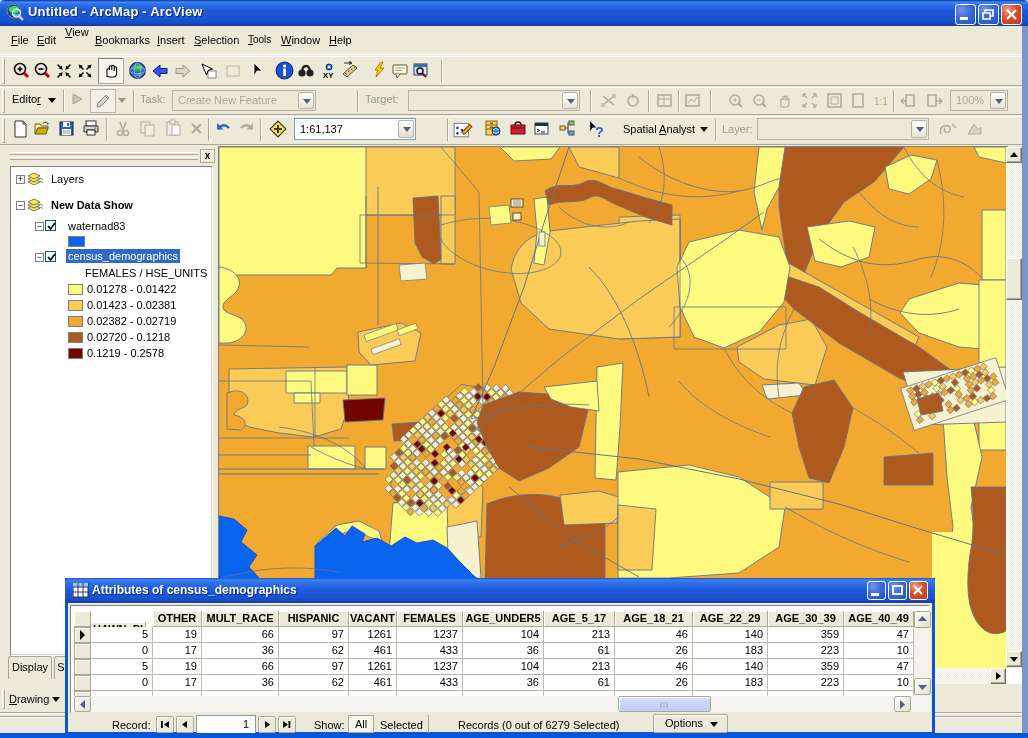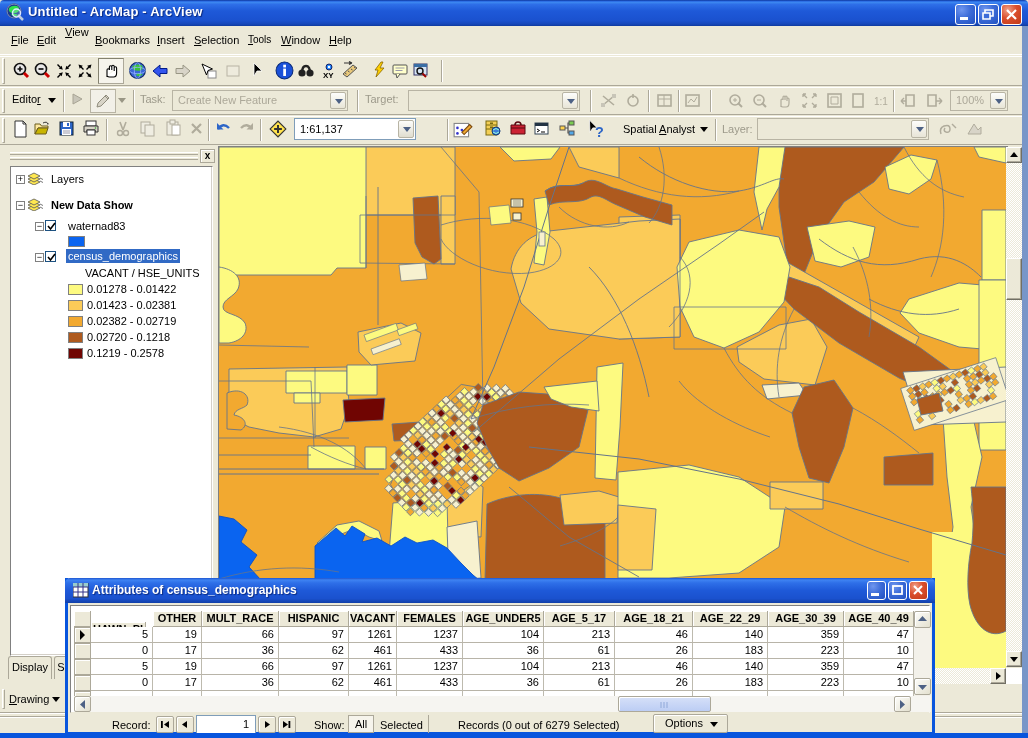--- a/index.html
+++ b/index.html
@@ -176,21 +176,21 @@
 <div class="abs" style="left:90px;top:89px;width:26px;height:24px;background:#F2F0E8;border:1px solid #B8B4A4"></div>
 <svg class="abs" style="left:94px;top:92px" width="18" height="18">
     <path d="M12 3 l3 3 -8 8 -4 1 1-4Z" fill="#D8D4C8" stroke="#908D7E"></path>
     <path d="M11 4 l3 3" stroke="#908D7E"></path>
   </svg>
 <svg class="abs" style="left:118px;top:98px" width="9" height="6">
     <path d="M0 0h8l-4 5z" fill="#999685"></path>
   </svg>
 <div class="sep" style="left:133px;top:90px;height:22px"></div>
 <div class="lbl gtext" style="left:140px;top:93px">Task:</div>
-<div class="combo gray" style="left:172px;top:90px;width:176px;height:21px;line-height:19px;padding-left:5px">Create New Feature<span class="cbtn"></span></div>
+<div class="combo gray" style="left:172px;top:90px;width:144px;height:21px;line-height:19px;padding-left:5px">Create New Feature<span class="cbtn"></span></div>
 <div class="sep" style="left:357px;top:90px;height:22px"></div>
 <div class="lbl gtext" style="left:365px;top:93px">Target:</div>
 <div class="combo gray" style="left:408px;top:90px;width:172px;height:21px">
     <span class="cbtn"></span>
   </div>
 <div class="sep" style="left:590px;top:90px;height:22px"></div>
 <svg class="abs" style="left:600px;top:92px" width="18" height="18">
     <path d="M3 13L14 4M3 4l11 9" fill="none" stroke="#B0AC9C" stroke-width="1.6"></path>
     <rect x="1" y="11" width="4" height="4" fill="#C8C5B8"></rect>
     <rect x="12" y="2" width="4" height="4" fill="#C8C5B8"></rect>
@@ -855,21 +855,21 @@
 <div class="chk" style="left:34px;top:53px"><svg width="11" height="11">
           <path d="M2 5 l2.5 3 L9 2" fill="none" stroke="#000" stroke-width="1.6"></path>
         </svg></div>
 <div class="titem" style="left:57px;top:53px">waternad83</div>
 <div class="sw" style="left:57px;top:69px;width:17px;height:11px;background:#0A64F0"></div>
 <div class="pmbox" style="left:24px;top:86px">−</div>
 <div class="chk" style="left:34px;top:84px"><svg width="11" height="11">
           <path d="M2 5 l2.5 3 L9 2" fill="none" stroke="#000" stroke-width="1.6"></path>
         </svg></div>
 <div class="titem" style="left:55px;top:82px;background:#316AC5;color:#fff;padding:1px 2px">census_demographics</div>
-<div class="titem" style="left:74px;top:100px">VACANT / HSE_UNITS</div>
+<div class="titem" style="left:74px;top:100px">FEMALES / HSE_UNITS</div>
 <div class="sw" style="left:57px;top:117px;background:#FDFA80"></div>
 <div class="titem" style="left:76px;top:116px">0.01278 - 0.01422</div>
 <div class="sw" style="left:57px;top:133px;background:#FBCB58"></div>
 <div class="titem" style="left:76px;top:132px">0.01423 - 0.02381</div>
 <div class="sw" style="left:57px;top:149px;background:#F2A930"></div>
 <div class="titem" style="left:76px;top:148px">0.02382 - 0.02719</div>
 <div class="sw" style="left:57px;top:165px;background:#AE5A1E"></div>
 <div class="titem" style="left:76px;top:164px">0.02720 - 0.1218</div>
 <div class="sw" style="left:57px;top:181px;background:#700502"></div>
 <div class="titem" style="left:76px;top:180px">0.1219 - 0.2578</div>

